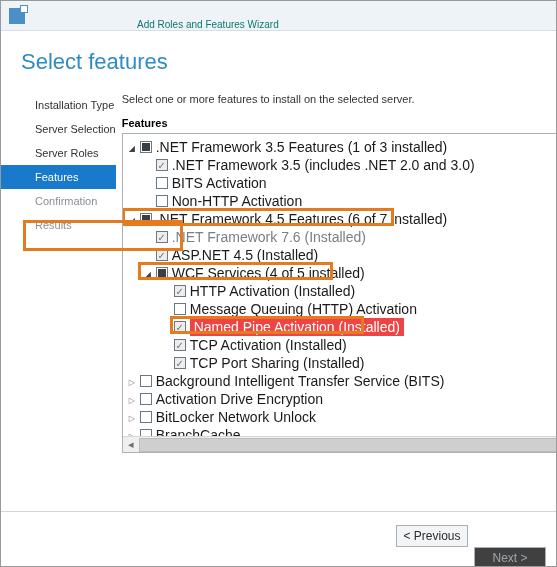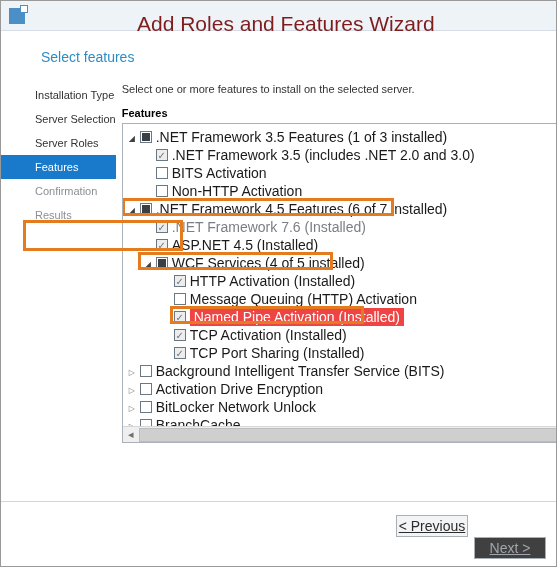--- a/index.html
+++ b/index.html
@@ -32,27 +32,27 @@
     position: relative;
   }
   .titlebar .app-icon::after {
     content: "";
     position: absolute;
     right: -3px; top: -3px;
     width: 6px; height: 6px;
     background: #fff;
     border: 1px solid #4c8fc6;
   }
-  .titlebar .title-text { margin-left: auto; margin-right: auto; color:#7f1d1d; font-size: 21px; margin-top: 17px;}
+  .titlebar .title-text { margin-left: auto; margin-right: auto; color:#0f766e; font-size: 10px; margin-top: 17px;}
   .titlebar .title-text { margin-left: 100px; }
   .page-heading {
     color: #2f8cc3;
-    font-size: 14px;
+    font-size: 22px;
     font-weight: 300;
-    padding: 18px 0 6px 40px;
+    padding: 18px 0 6px 20px;
   }
   .main-body { display:flex; height: 430px;}
   .sidebar {
     width: 170px;
     padding-top: 12px;
   }
   .sidebar-item {
     height: 24px;
     line-height: 24px;
     padding-left: 34px;
@@ -170,24 +170,23 @@
     justify-content: flex-end;
     padding: 0 10px;
     gap: 6px;
     background: #fff;
   }
   .btn {
     min-width: 72px;
     height: 22px;
     border: 1px solid #a7afb7;
     background: #f2f4f6;
-    font-size: 14px;
+    font-size: 12px;
     color: #2c2c2c;
     cursor: pointer;
-    text-decoration: underline;
   }
   .btn.disabled {
     color: #a0a5ab;
     background: #404040;
     cursor: default;
     margin-top: 44px;
   }
 </style>
 </head>
 <body>

